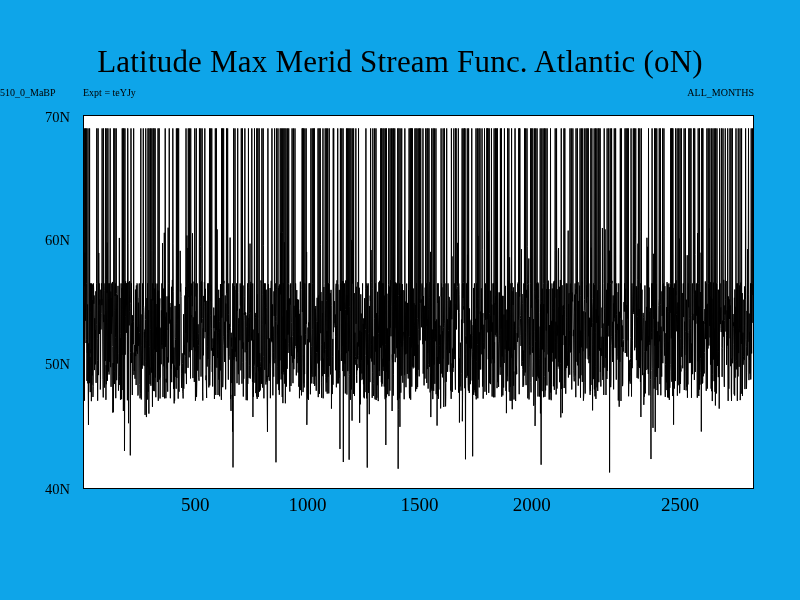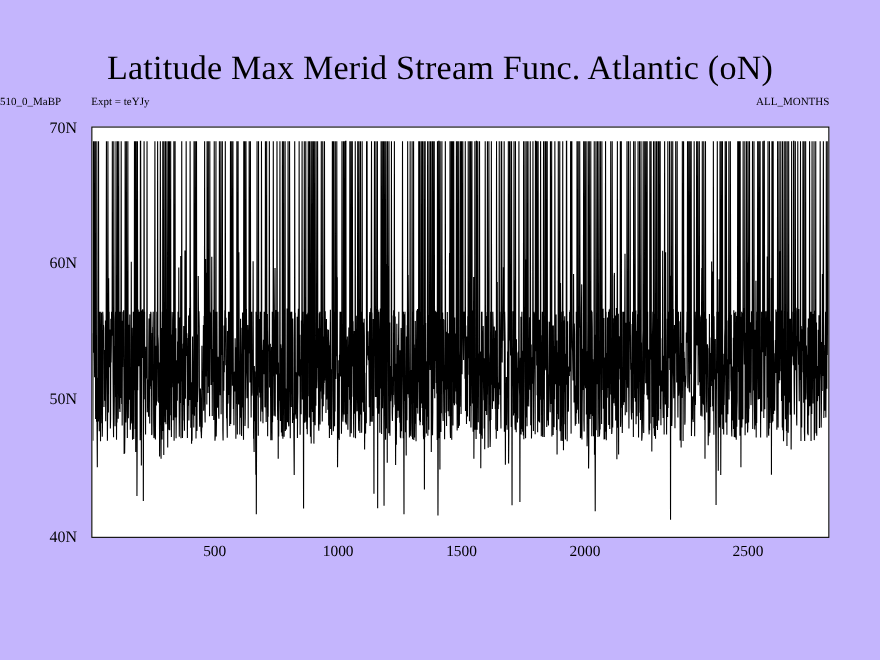--- a/index.html
+++ b/index.html
@@ -11,21 +11,21 @@
     width: 800px;
     height: 600px;
     overflow: hidden;
     font-family: "Liberation Serif", serif;
     color: #000000;
   }
   #page {
     position: relative;
     width: 800px;
     height: 600px;
-    background: #c4b5fd;
+    background: #0ea5e9;
   }
   .title {
     position: absolute;
     left: 0;
     top: 44px;
     width: 800px;
     text-align: center;
     font-size: 31px;
     font-family: "Liberation Serif", serif;
     letter-spacing: 0.2px;
@@ -79,21 +79,21 @@
   .xlabels {
     position: absolute;
     left: 83px;
     top: 494px;
     width: 671px;
     height: 20px;
   }
   .xlabels span {
     position: absolute;
     top: 0;
-    font-size: 14px;
+    font-size: 19px;
     font-family: "Liberation Serif", serif;
     transform: translateX(-50%);
     white-space: nowrap;
   }
   .xaxis-title {
     position: absolute;
     left: 0;
     top: 522px;
     width: 800px;
     text-align: center;

